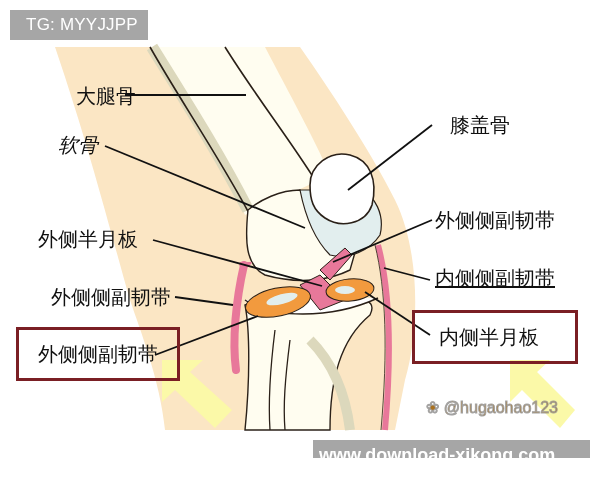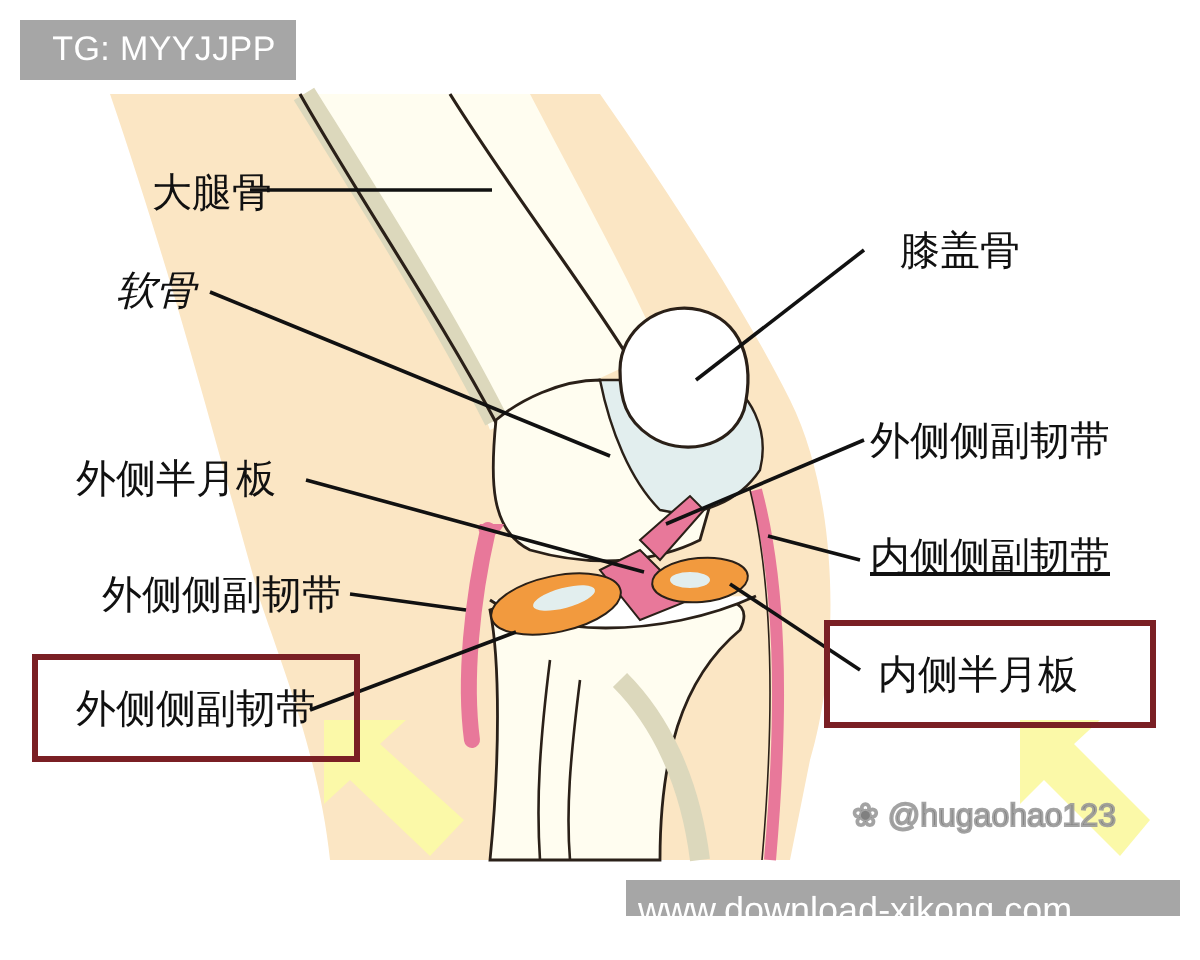--- a/index.html
+++ b/index.html
@@ -3,27 +3,27 @@
   <meta charset="utf-8">
   <style>
     html, body { margin:0; padding:0; }
     body { width:600px; height:480px; background:#ffffff; position:relative; overflow:hidden;
            font-family:"DejaVu Sans", sans-serif; }
     .tg-badge { position:absolute; left:10px; top:10px; width:138px; height:30px; background:#a6a6a6;
                 color:#ffffff; font-family:"Liberation Sans", sans-serif; font-size:17px; line-height:30px;
                 padding-left:6px; box-sizing:border-box; letter-spacing:0.2px;text-align:center; }
     .site-badge { position:absolute; left:313px; top:440px; width:277px; height:18px; background:#a6a6a6;
                 color:#ffffff; font-family:"Liberation Sans", sans-serif; font-size:18px; line-height:30px;
-                padding-left:6px; box-sizing:border-box; }
+                padding-left:6px; box-sizing:border-box;font-weight:bold; }
     svg.diagram { position:absolute; left:0; top:0; }
     .lbl { position:absolute; font-family:"DejaVu Sans", sans-serif; font-size:20px; color:#111111;
            white-space:nowrap; line-height:24px; }
     .box { position:absolute; border:3px solid #7a1f24; box-sizing:border-box; background:transparent; }
     .wm { position:absolute; left:426px; top:398px; font-family:"Liberation Sans", sans-serif; font-size:16px;
-          color:#737373; -webkit-text-stroke:1px #9a9a9a; white-space:nowrap; opacity:0.9; }
+          color:#a16207; -webkit-text-stroke:1px #9a9a9a; white-space:nowrap; opacity:0.9; }
   </style>
 </head>
 <body>
 
 <svg class="diagram" width="600" height="480" viewBox="0 0 600 480">
 
   <path d="M55,47 L300,47 C330,90 370,150 395,200 C420,250 420,330 405,380 L395,430 L165,430 C160,380 140,330 130,300 C110,230 90,150 55,47 Z" fill="#fbe6c4"></path>
 
   <path d="M152,47 L265,47 C290,95 315,140 330,175 L245,215 C230,170 195,110 152,47 Z" fill="#fffdf0"></path>
   <path d="M152,47 C185,100 220,155 248,210" stroke="#dcd8bc" stroke-width="12" fill="none"></path>

